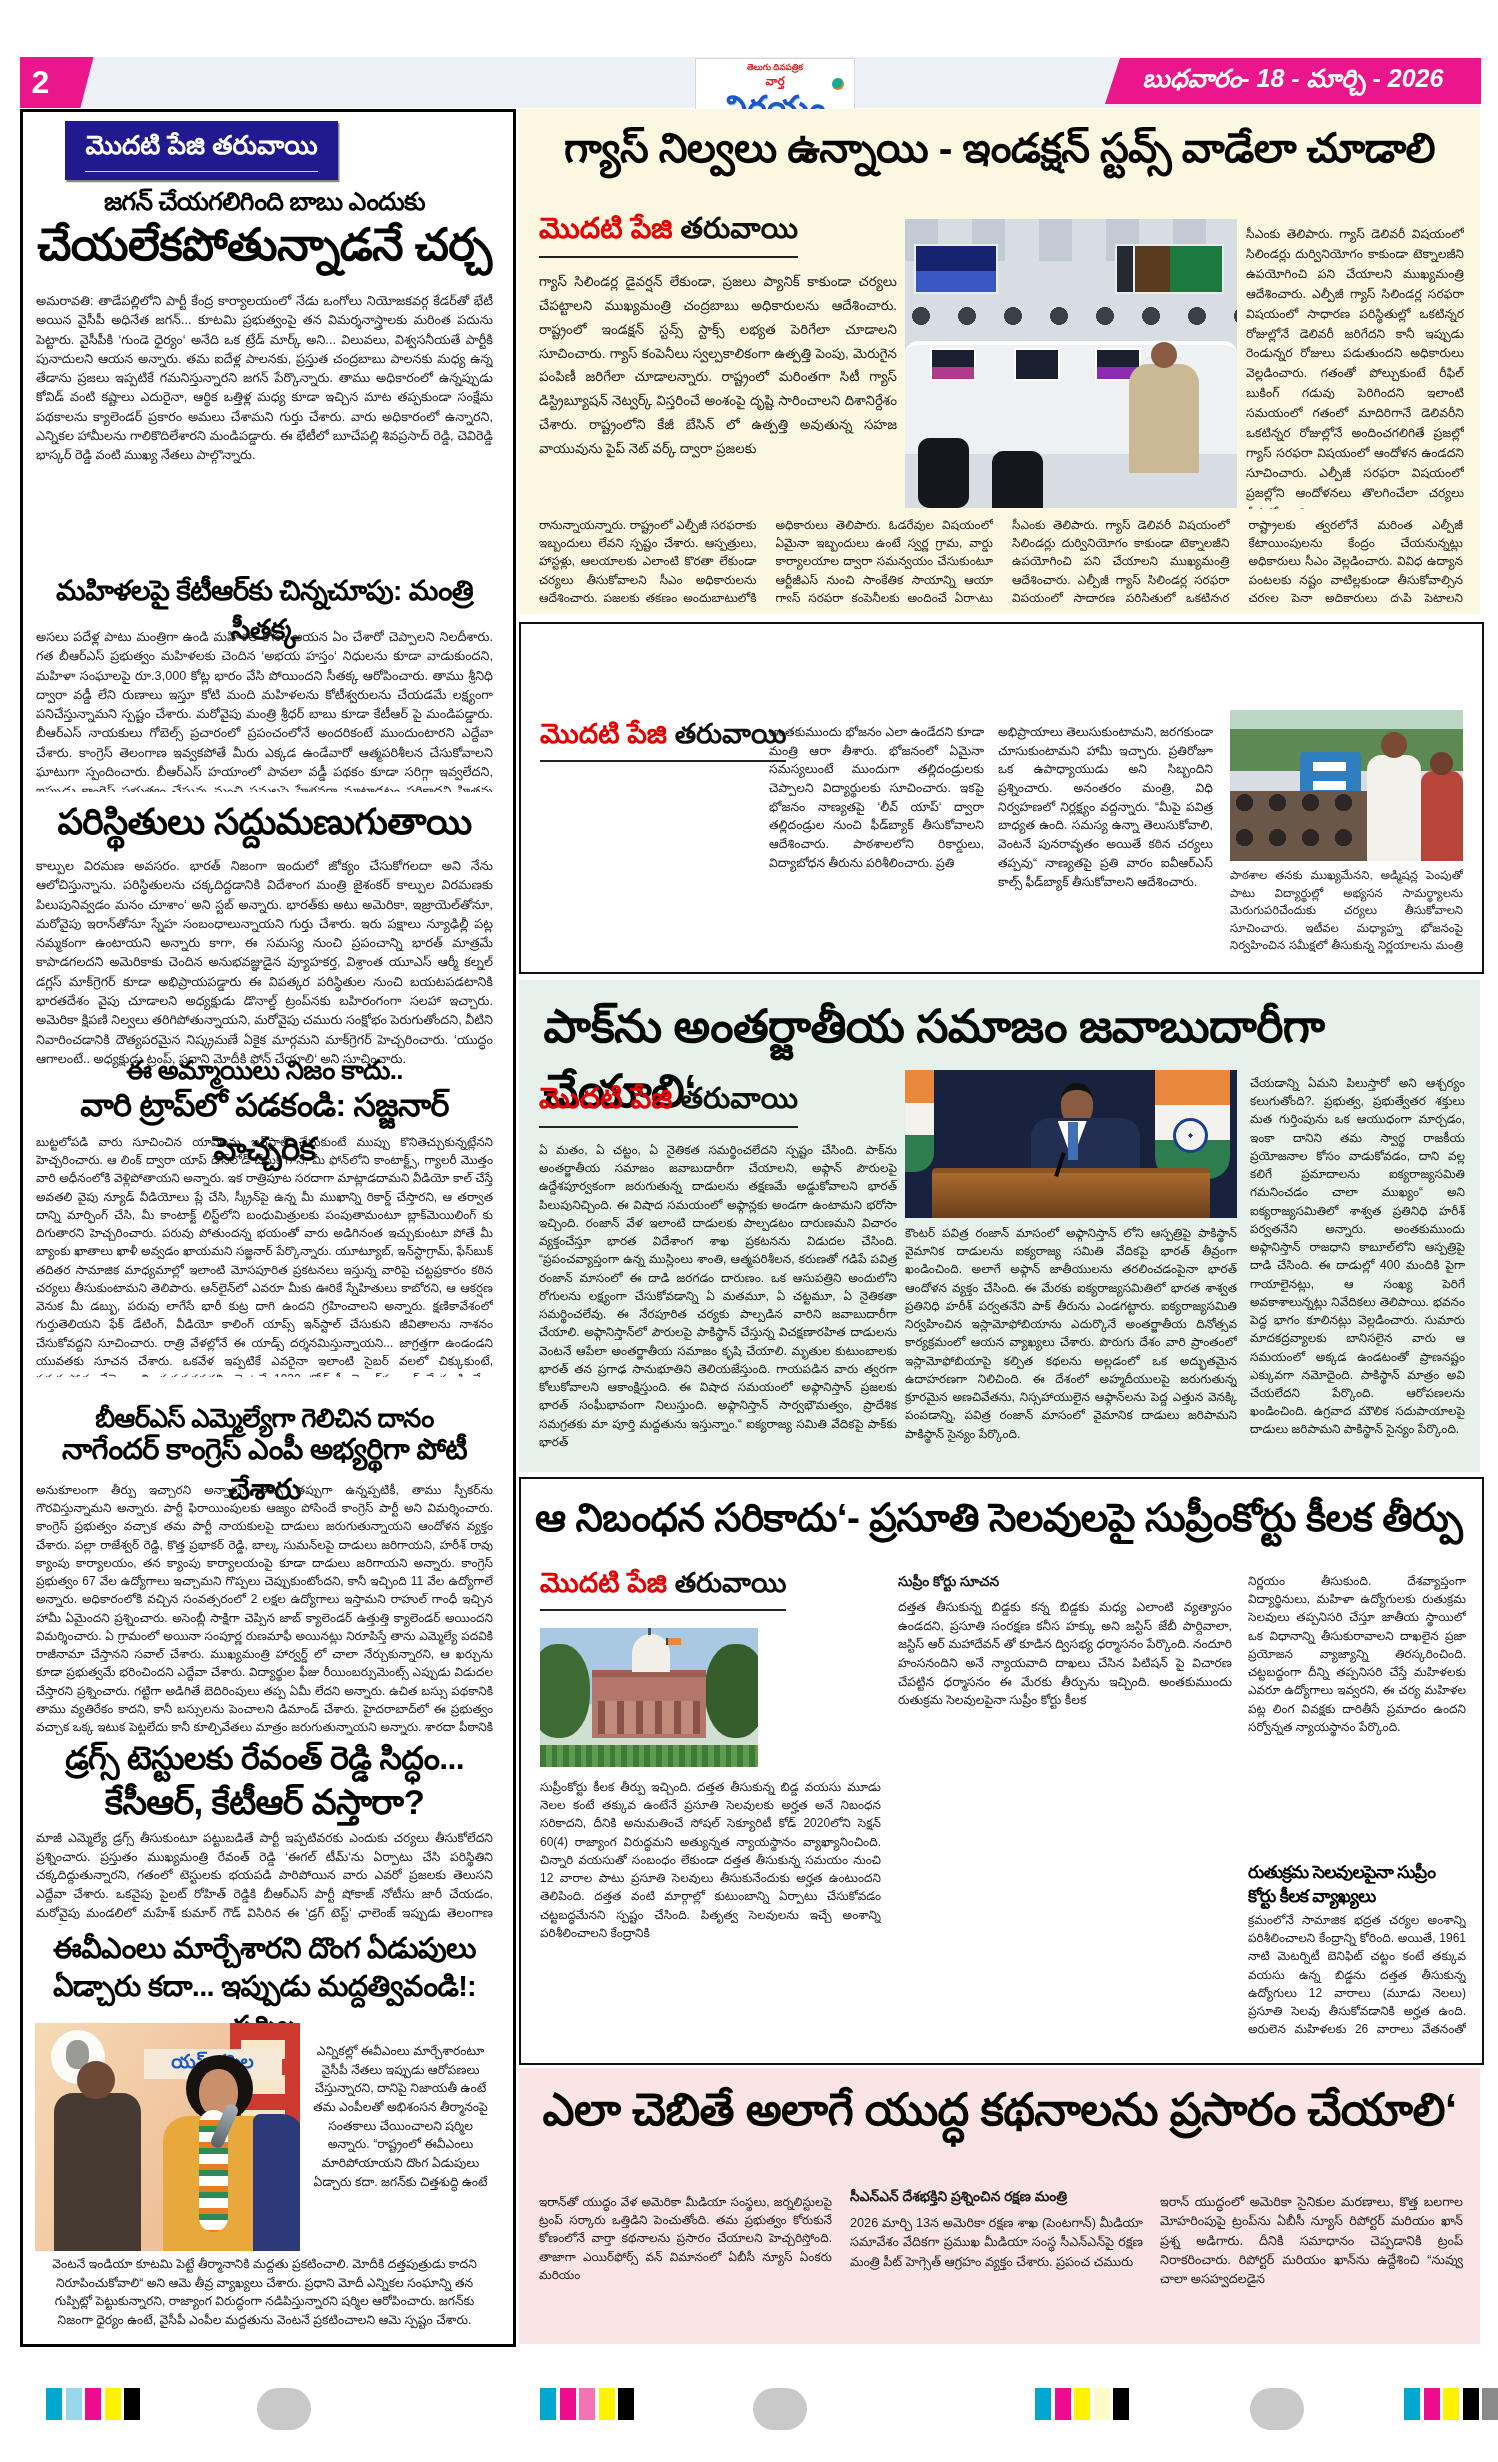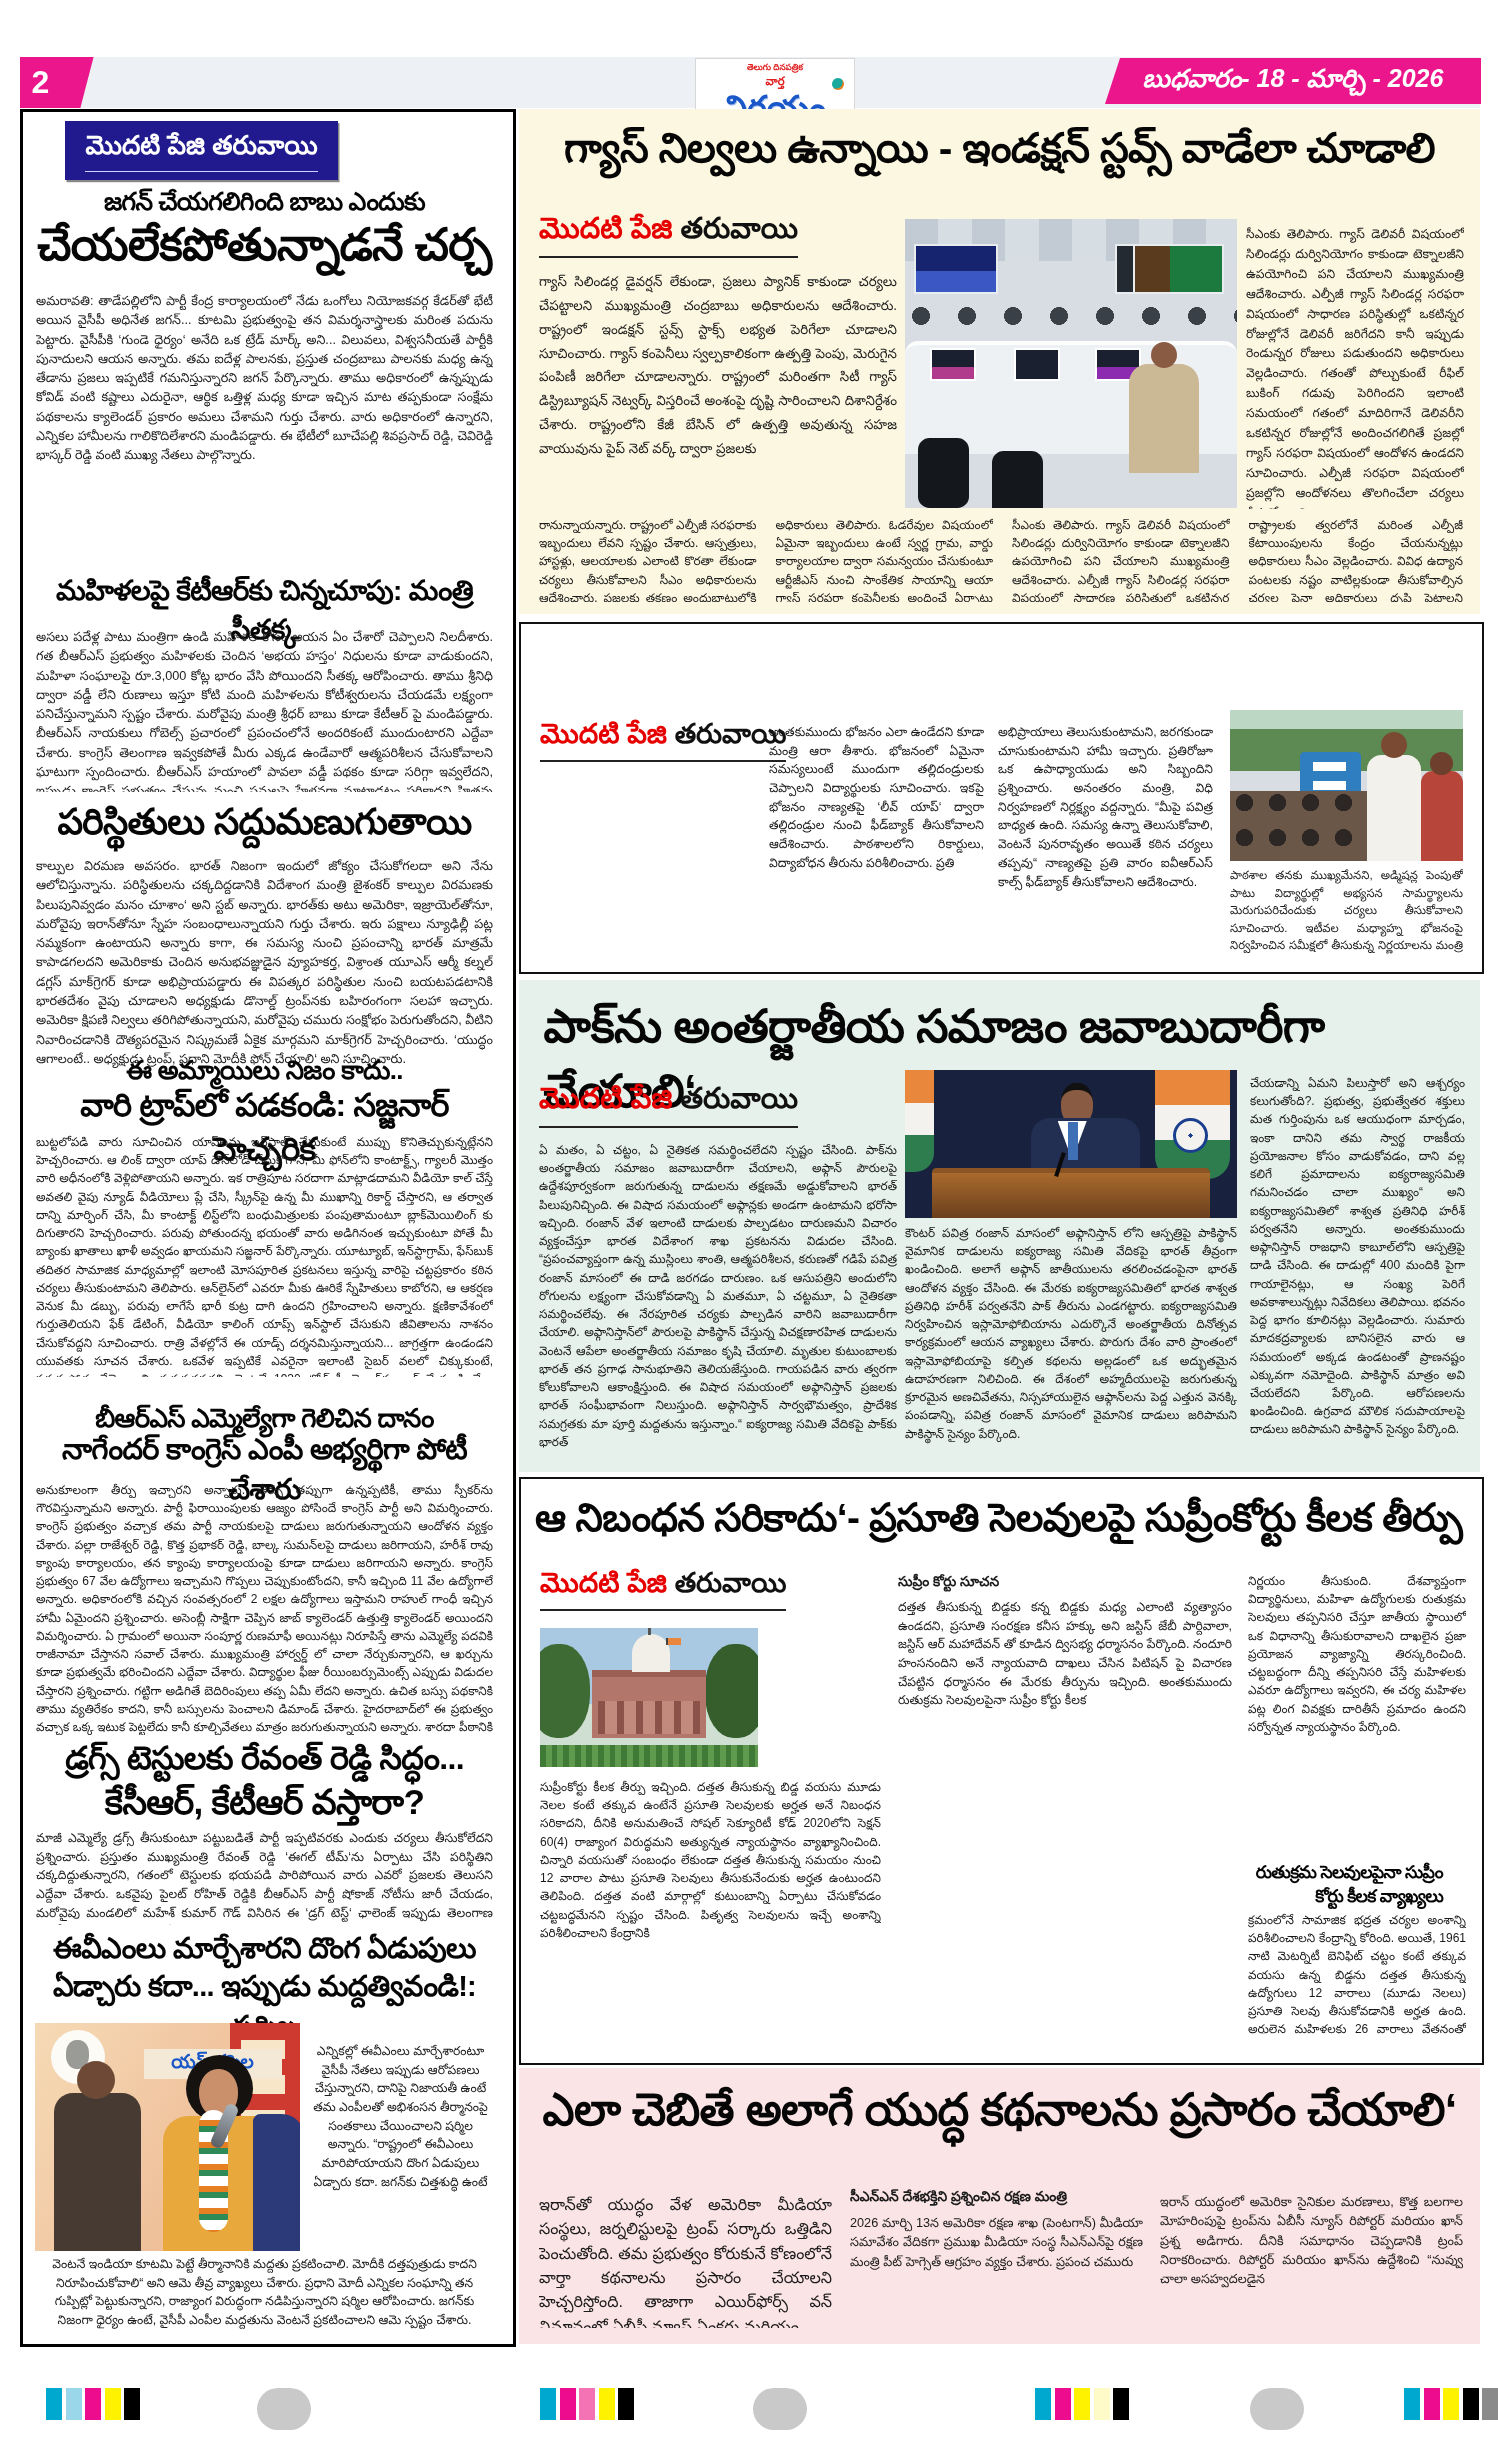--- a/index.html
+++ b/index.html
@@ -268,27 +268,27 @@
     <div class="sc-tree t2"></div>
     <div class="sc-bldg"></div>
     <div class="sc-dome"></div>
     <div class="sc-flag"></div>
     <div class="sc-fence"></div>
   </div>
   <div class="abs btxt" style="left:19px;top:299px;width:341px;height:255px;overflow:hidden;font-size:12px;">సుప్రీంకోర్టు కీలక తీర్పు ఇచ్చింది. దత్తత తీసుకున్న బిడ్డ వయసు మూడు నెలల కంటే తక్కువ ఉంటేనే ప్రసూతి సెలవులకు అర్హత అనే నిబంధన సరికాదని, దీనికి అనుమతించే సోషల్ సెక్యూరిటీ కోడ్ 2020లోని సెక్షన్ 60(4) రాజ్యాంగ విరుద్ధమని అత్యున్నత న్యాయస్థానం వ్యాఖ్యానించింది. చిన్నారి వయసుతో సంబంధం లేకుండా దత్తత తీసుకున్న సమయం నుంచి 12 వారాల పాటు ప్రసూతి సెలవులు తీసుకునేందుకు అర్హత ఉంటుందని తెలిపింది. దత్తత వంటి మార్గాల్లో కుటుంబాన్ని ఏర్పాటు చేసుకోవడం చట్టబద్ధమేనని స్పష్టం చేసింది. పితృత్వ సెలవులను ఇచ్చే అంశాన్ని పరిశీలించాలని కేంద్రానికి</div>
   <div class="abs btxt lead" style="left:377px;top:93px;width:334px;font-size:13.8px;">సుప్రీం కోర్టు సూచన</div>
   <div class="abs btxt" style="left:377px;top:119px;width:334px;height:435px;overflow:hidden;font-size:12.3px;">దత్తత తీసుకున్న బిడ్డకు కన్న బిడ్డకు మధ్య ఎలాంటి వ్యత్యాసం ఉండదని, ప్రసూతి సంరక్షణ కనీస హక్కు అని జస్టిస్ జేబీ పార్దివాలా, జస్టిస్ ఆర్ మహాదేవన్ తో కూడిన ద్విసభ్య ధర్మాసనం పేర్కొంది. నందూరి హంసనందిని అనే న్యాయవాది దాఖలు చేసిన పిటిషన్ పై విచారణ చేపట్టిన ధర్మాసనం ఈ మేరకు తీర్పును ఇచ్చింది. అంతకుముందు రుతుక్రమ సెలవులపైనా సుప్రీం కోర్టు కీలక</div>
   <div class="abs btxt" style="left:727px;top:93px;width:218px;height:284px;overflow:hidden;font-size:12px;">నిర్ణయం తీసుకుంది. దేశవ్యాప్తంగా విద్యార్థినులు, మహిళా ఉద్యోగులకు రుతుక్రమ సెలవులు తప్పనిసరి చేస్తూ జాతీయ స్థాయిలో ఒక విధానాన్ని తీసుకురావాలని దాఖలైన ప్రజా ప్రయోజన వ్యాజ్యాన్ని తిరస్కరించింది. చట్టబద్ధంగా దీన్ని తప్పనిసరి చేస్తే మహిళలకు ఎవరూ ఉద్యోగాలు ఇవ్వరని, ఈ చర్య మహిళల పట్ల లింగ వివక్షకు దారితీసే ప్రమాదం ఉందని సర్వోన్నత న్యాయస్థానం పేర్కొంది.</div>
-  <div class="abs headline" style="left:704px;top:383px;width:218px;font-size:17.4px;text-align:right;">రుతుక్రమ సెలవులపైనా సుప్రీం కోర్టు కీలక వ్యాఖ్యలు</div>
+  <div class="abs headline" style="left:727px;top:383px;width:218px;font-size:17.4px;text-align:left;">రుతుక్రమ సెలవులపైనా సుప్రీం కోర్టు కీలక వ్యాఖ్యలు</div>
   <div class="abs btxt" style="left:727px;top:432px;width:218px;height:123px;overflow:hidden;font-size:12px;">క్రమంలోనే సామాజిక భద్రత చర్యల అంశాన్ని పరిశీలించాలని కేంద్రాన్ని కోరింది. అయితే, 1961 నాటి మెటర్నిటీ బెనిఫిట్ చట్టం కంటే తక్కువ వయసు ఉన్న బిడ్డను దత్తత తీసుకున్న ఉద్యోగులు 12 వారాలు (మూడు నెలలు) ప్రసూతి సెలవు తీసుకోవడానికి అర్హత ఉంది. అర్హులైన మహిళలకు 26 వారాలు వేతనంతో కూడిన సెలవును కల్పిస్తుంది. ఇది ప్రభుత్వ లేదా ప్రైవేట్ రంగ కార్యాలయాలకు వర్తిస్తుంది. పితృత్వ సెలవులకు సంబంధించి ఎలాంటి చట్టం లేకపోయినా రోజుల వేతనంతో కూడిన పితృత్వ సెలవులు ప్రైవేట్ రంగ ఉద్యోగులు ఈ ప్రయోజనాలు పొందే నిబంధనలు లేవు. ఎదుగుదలపై ఇలాంటి నిబంధనలు ప్రతికూల ప్రభావం చూపుతాయని సుప్రీంకోర్టు పేర్కొంది.</div>
 </div>
 
 <div class="abs artE">
   <div class="abs headline" style="left:11.6px;top:16px;width:938px;font-size:45px;">ఎలా చెబితే అలాగే యుద్ధ కథనాలను ప్రసారం చేయాలి‘</div>
-  <div class="abs btxt" style="left:20px;top:125px;width:293px;height:135px;overflow:hidden;font-size:16px;">ఇరాన్‌తో యుద్ధం వేళ అమెరికా మీడియా సంస్థలు, జర్నలిస్టులపై ట్రంప్ సర్కారు ఒత్తిడిని పెంచుతోంది. తమ ప్రభుత్వం కోరుకునే కోణంలోనే వార్తా కథనాలను ప్రసారం చేయాలని హెచ్చరిస్తోంది. తాజాగా ఎయిర్‌ఫోర్స్ వన్ విమానంలో ఏబీసీ న్యూస్ ఏంకరు మరియం</div>
+  <div class="abs btxt" style="left:20px;top:125px;width:293px;height:135px;overflow:hidden;font-size:12px;">ఇరాన్‌తో యుద్ధం వేళ అమెరికా మీడియా సంస్థలు, జర్నలిస్టులపై ట్రంప్ సర్కారు ఒత్తిడిని పెంచుతోంది. తమ ప్రభుత్వం కోరుకునే కోణంలోనే వార్తా కథనాలను ప్రసారం చేయాలని హెచ్చరిస్తోంది. తాజాగా ఎయిర్‌ఫోర్స్ వన్ విమానంలో ఏబీసీ న్యూస్ ఏంకరు మరియం</div>
   <div class="abs btxt lead" style="left:331px;top:119px;width:293px;font-size:13.8px;">సీఎన్ఎన్ దేశభక్తిని ప్రశ్నించిన రక్షణ మంత్రి</div>
   <div class="abs btxt" style="left:331px;top:146px;width:293px;height:113px;overflow:hidden;font-size:12.7px;">2026 మార్చి 13న అమెరికా రక్షణ శాఖ (పెంటగాన్) మీడియా సమావేశం వేదికగా ప్రముఖ మీడియా సంస్థ సీఎన్ఎన్‌పై రక్షణ మంత్రి పీట్ హెగ్సెత్ ఆగ్రహం వ్యక్తం చేశారు. ప్రపంచ చమురు</div>
   <div class="abs btxt" style="left:641px;top:125px;width:303px;height:135px;overflow:hidden;font-size:12.7px;">ఇరాన్ యుద్ధంలో అమెరికా సైనికుల మరణాలు, కొత్త బలగాల మోహరింపుపై ట్రంప్‌ను ఏబీసీ న్యూస్ రిపోర్టర్ మరియం ఖాన్ ప్రశ్న అడిగారు. దీనికి సమాధానం చెప్పడానికి ట్రంప్ నిరాకరించారు. రిపోర్టర్ మరియం ఖాన్‌ను ఉద్దేశించి “నువ్వు చాలా అసహ్వదలడైన</div>
 </div>
 
 <div class="abs cbar" style="left:46px;">
   <div style="background: rgb(0, 167, 207);"></div>
     <div style="background: rgb(155, 215, 234);"></div>
     <div style="background: rgb(236, 12, 141);"></div>
     <div style="background: rgb(255, 242, 0);"></div>

